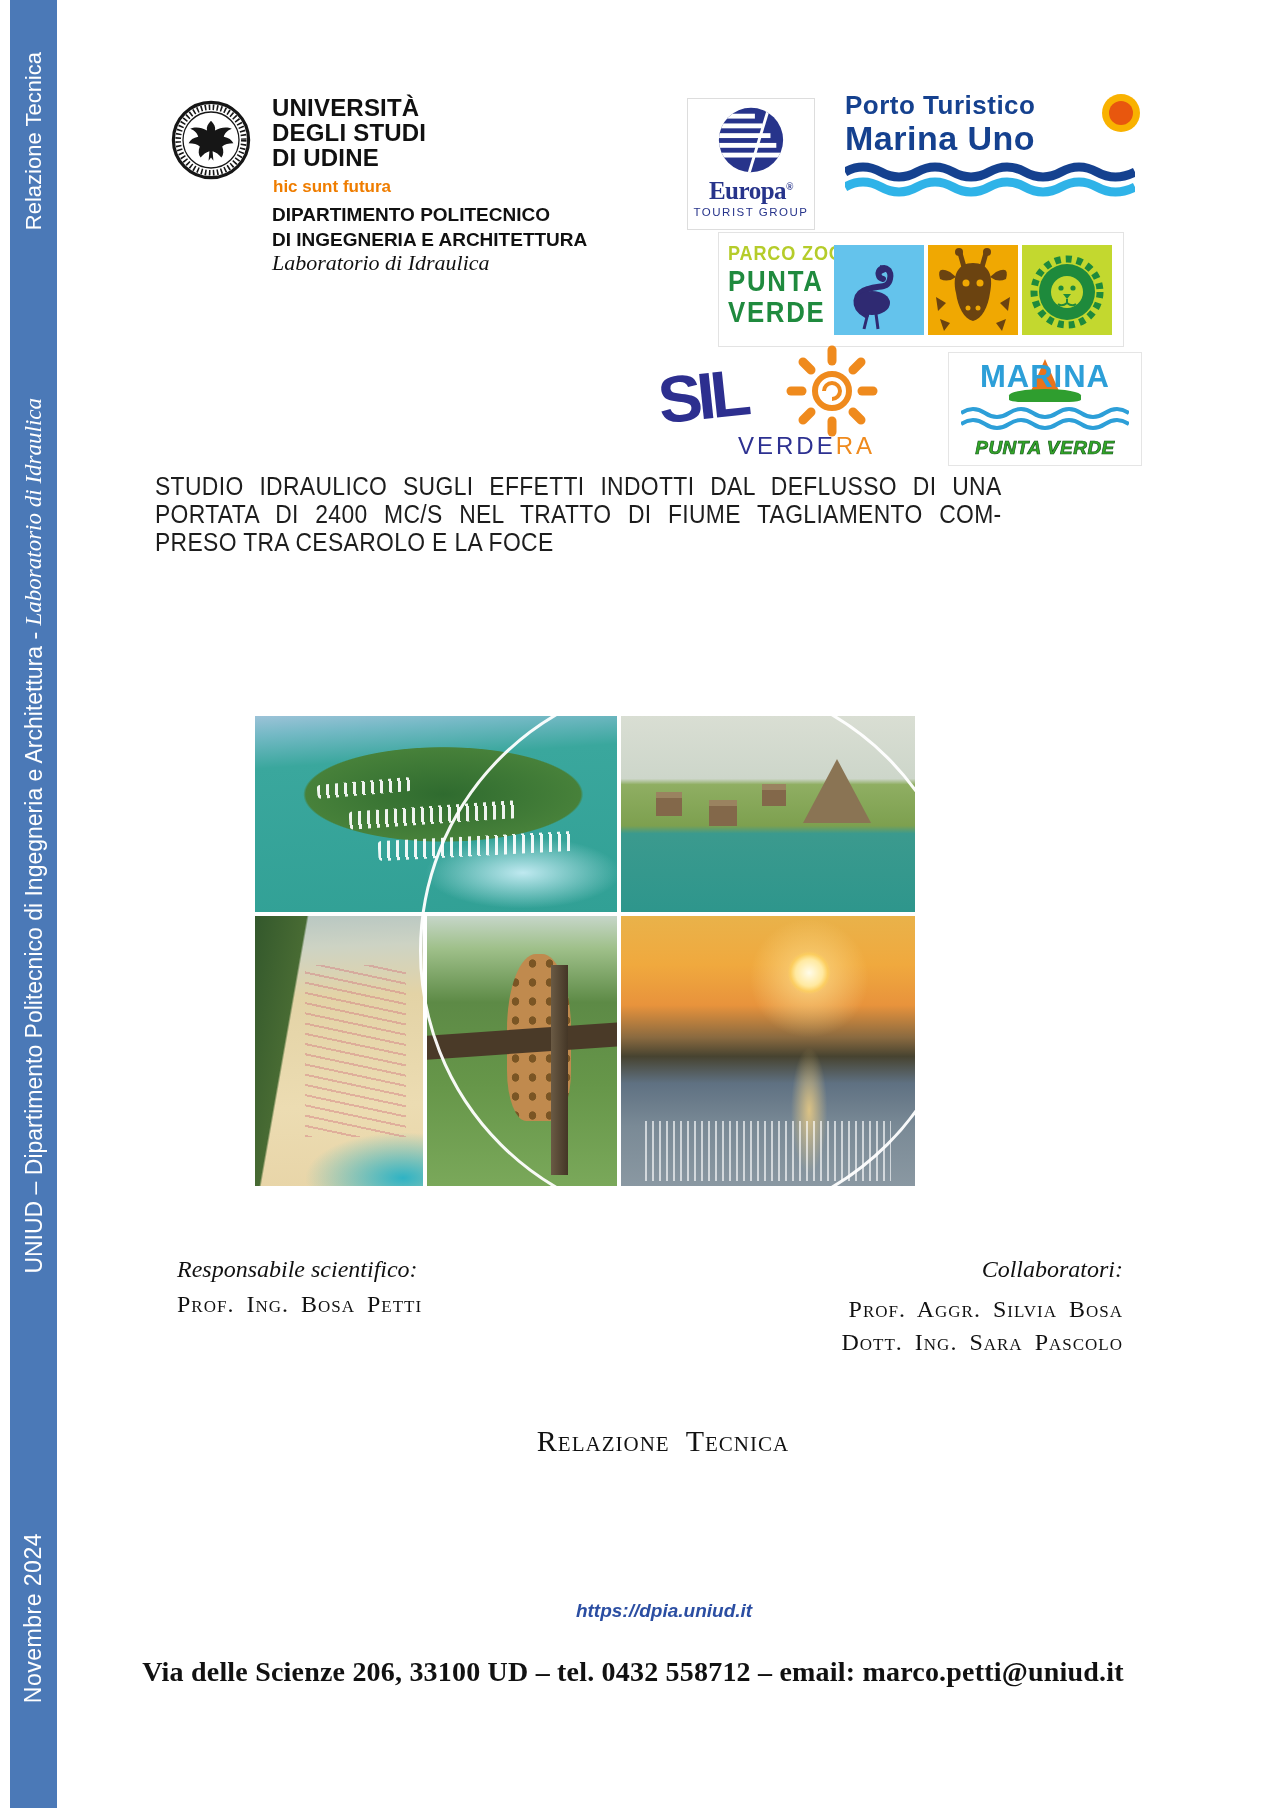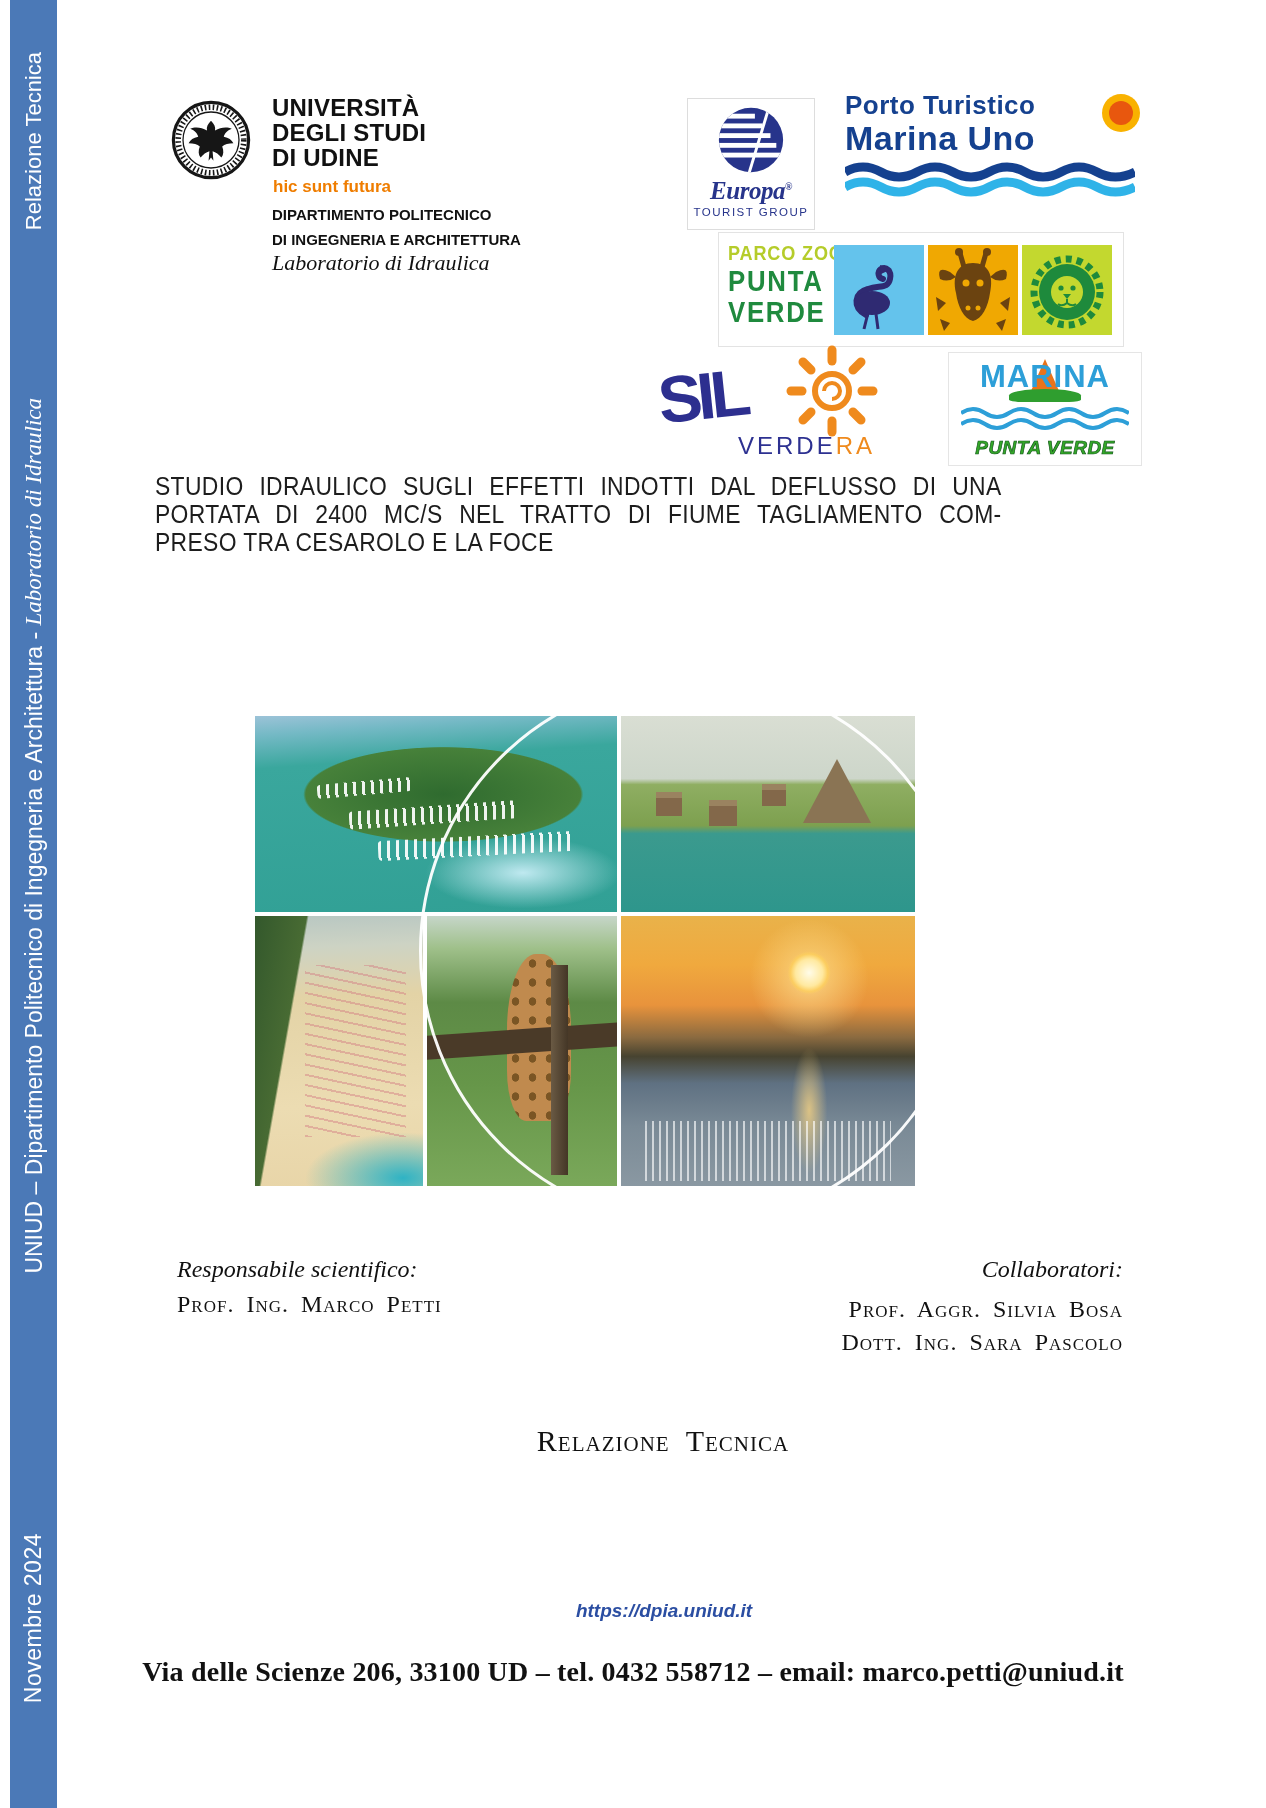--- a/index.html
+++ b/index.html
@@ -11,27 +11,27 @@
           color:#fff;font-size:22px;line-height:47px;white-space:nowrap;font-family:"Liberation Sans",sans-serif;}
   .v-top{top:52px;}
   .v-mid{top:398px;font-size:23px;}
   .v-bottom{top:1533px;font-size:23px;letter-spacing:.5px;}
   .ser-it{font-family:"Liberation Serif",serif;font-style:italic;}
   
   .seal{position:absolute;left:171px;top:100px;width:80px;height:80px;}
   .uni-name{position:absolute;left:272px;top:95px;font-weight:bold;font-size:24px;line-height:25px;
             color:#111;letter-spacing:.2px;}
   .motto{position:absolute;left:273px;top:177px;font-weight:bold;font-size:17px;}
-  .dept{position:absolute;left:272px;top:202px;font-weight:bold;font-size:15px;line-height:25px;color:#111;}
+  .dept{position:absolute;left:272px;top:202px;font-weight:bold;font-size:19px;line-height:25px;color:#111;}
   .lab{position:absolute;left:272px;top:250px;font-family:"Liberation Serif",serif;font-style:italic;
        font-size:22px;color:#111;}
   
   .europa-box{position:absolute;left:687px;top:98px;width:126px;height:130px;border:1px solid #ddd;
               background:#fff;text-align:center;}
-  .europa-name{font-weight:bold;font-style:italic;font-size:25px;letter-spacing:-.5px;margin-top:-4px;
+  .europa-name{font-weight:bold;font-size:25px;letter-spacing:-.5px;margin-top:-4px;
                font-family:"Liberation Serif",serif;}
   .europa-reg{font-size:10px;vertical-align:super;}
   .europa-sub{font-size:11.5px;letter-spacing:1.5px;margin-top:1px;}
   .marinauno{position:absolute;left:845px;top:90px;width:295px;height:108px;}
   .mu-l1{font-size:26px;font-weight:bold;color:#15418f;letter-spacing:.5px;}
   .mu-l2{font-size:34px;font-weight:bold;color:#15418f;letter-spacing:.5px;margin-top:-2px;}
   .mu-sun{position:absolute;right:0;top:4px;width:38px;height:38px;border-radius:50%;background:#f9b200;}
   .mu-sun::after{content:"";position:absolute;left:7px;top:7px;width:24px;height:24px;border-radius:50%;background:#e8570e;}
   .mu-waves{position:absolute;left:0;top:72px;}
   .parcozoo{position:absolute;left:718px;top:232px;width:404px;height:113px;border:1px solid #e3e3e3;background:#fff;}
@@ -284,21 +284,21 @@
       <div class="fence-bar"></div>
       <div class="fence-pole"></div>
     </div>
     <div class="ph ph5">
       <div class="boats"></div>
     </div>
     <div class="circle-overlay"></div>
   </div>
 
   <div class="serif resp-label">Responsabile scientifico:</div>
-  <div class="serif resp-name">Prof. Ing. Marco Petti</div>
+  <div class="serif resp-name">Prof. Ing. Bosa Petti</div>
   <div class="serif collab-names">
     <div>Prof. Aggr. Silvia Bosa</div>
     <div>Dott. Ing. Sara Pascolo</div>
   </div>
   <div class="serif collab-label">Collaboratori:</div>
 
   <div class="serif report-type">Relazione Tecnica</div>
 
   <div class="dpia-url">https://dpia.uniud.it</div>
   <div class="serif address">Via delle Scienze 206, 33100 UD – tel. 0432 558712 – email: marco.petti@uniud.it</div>

